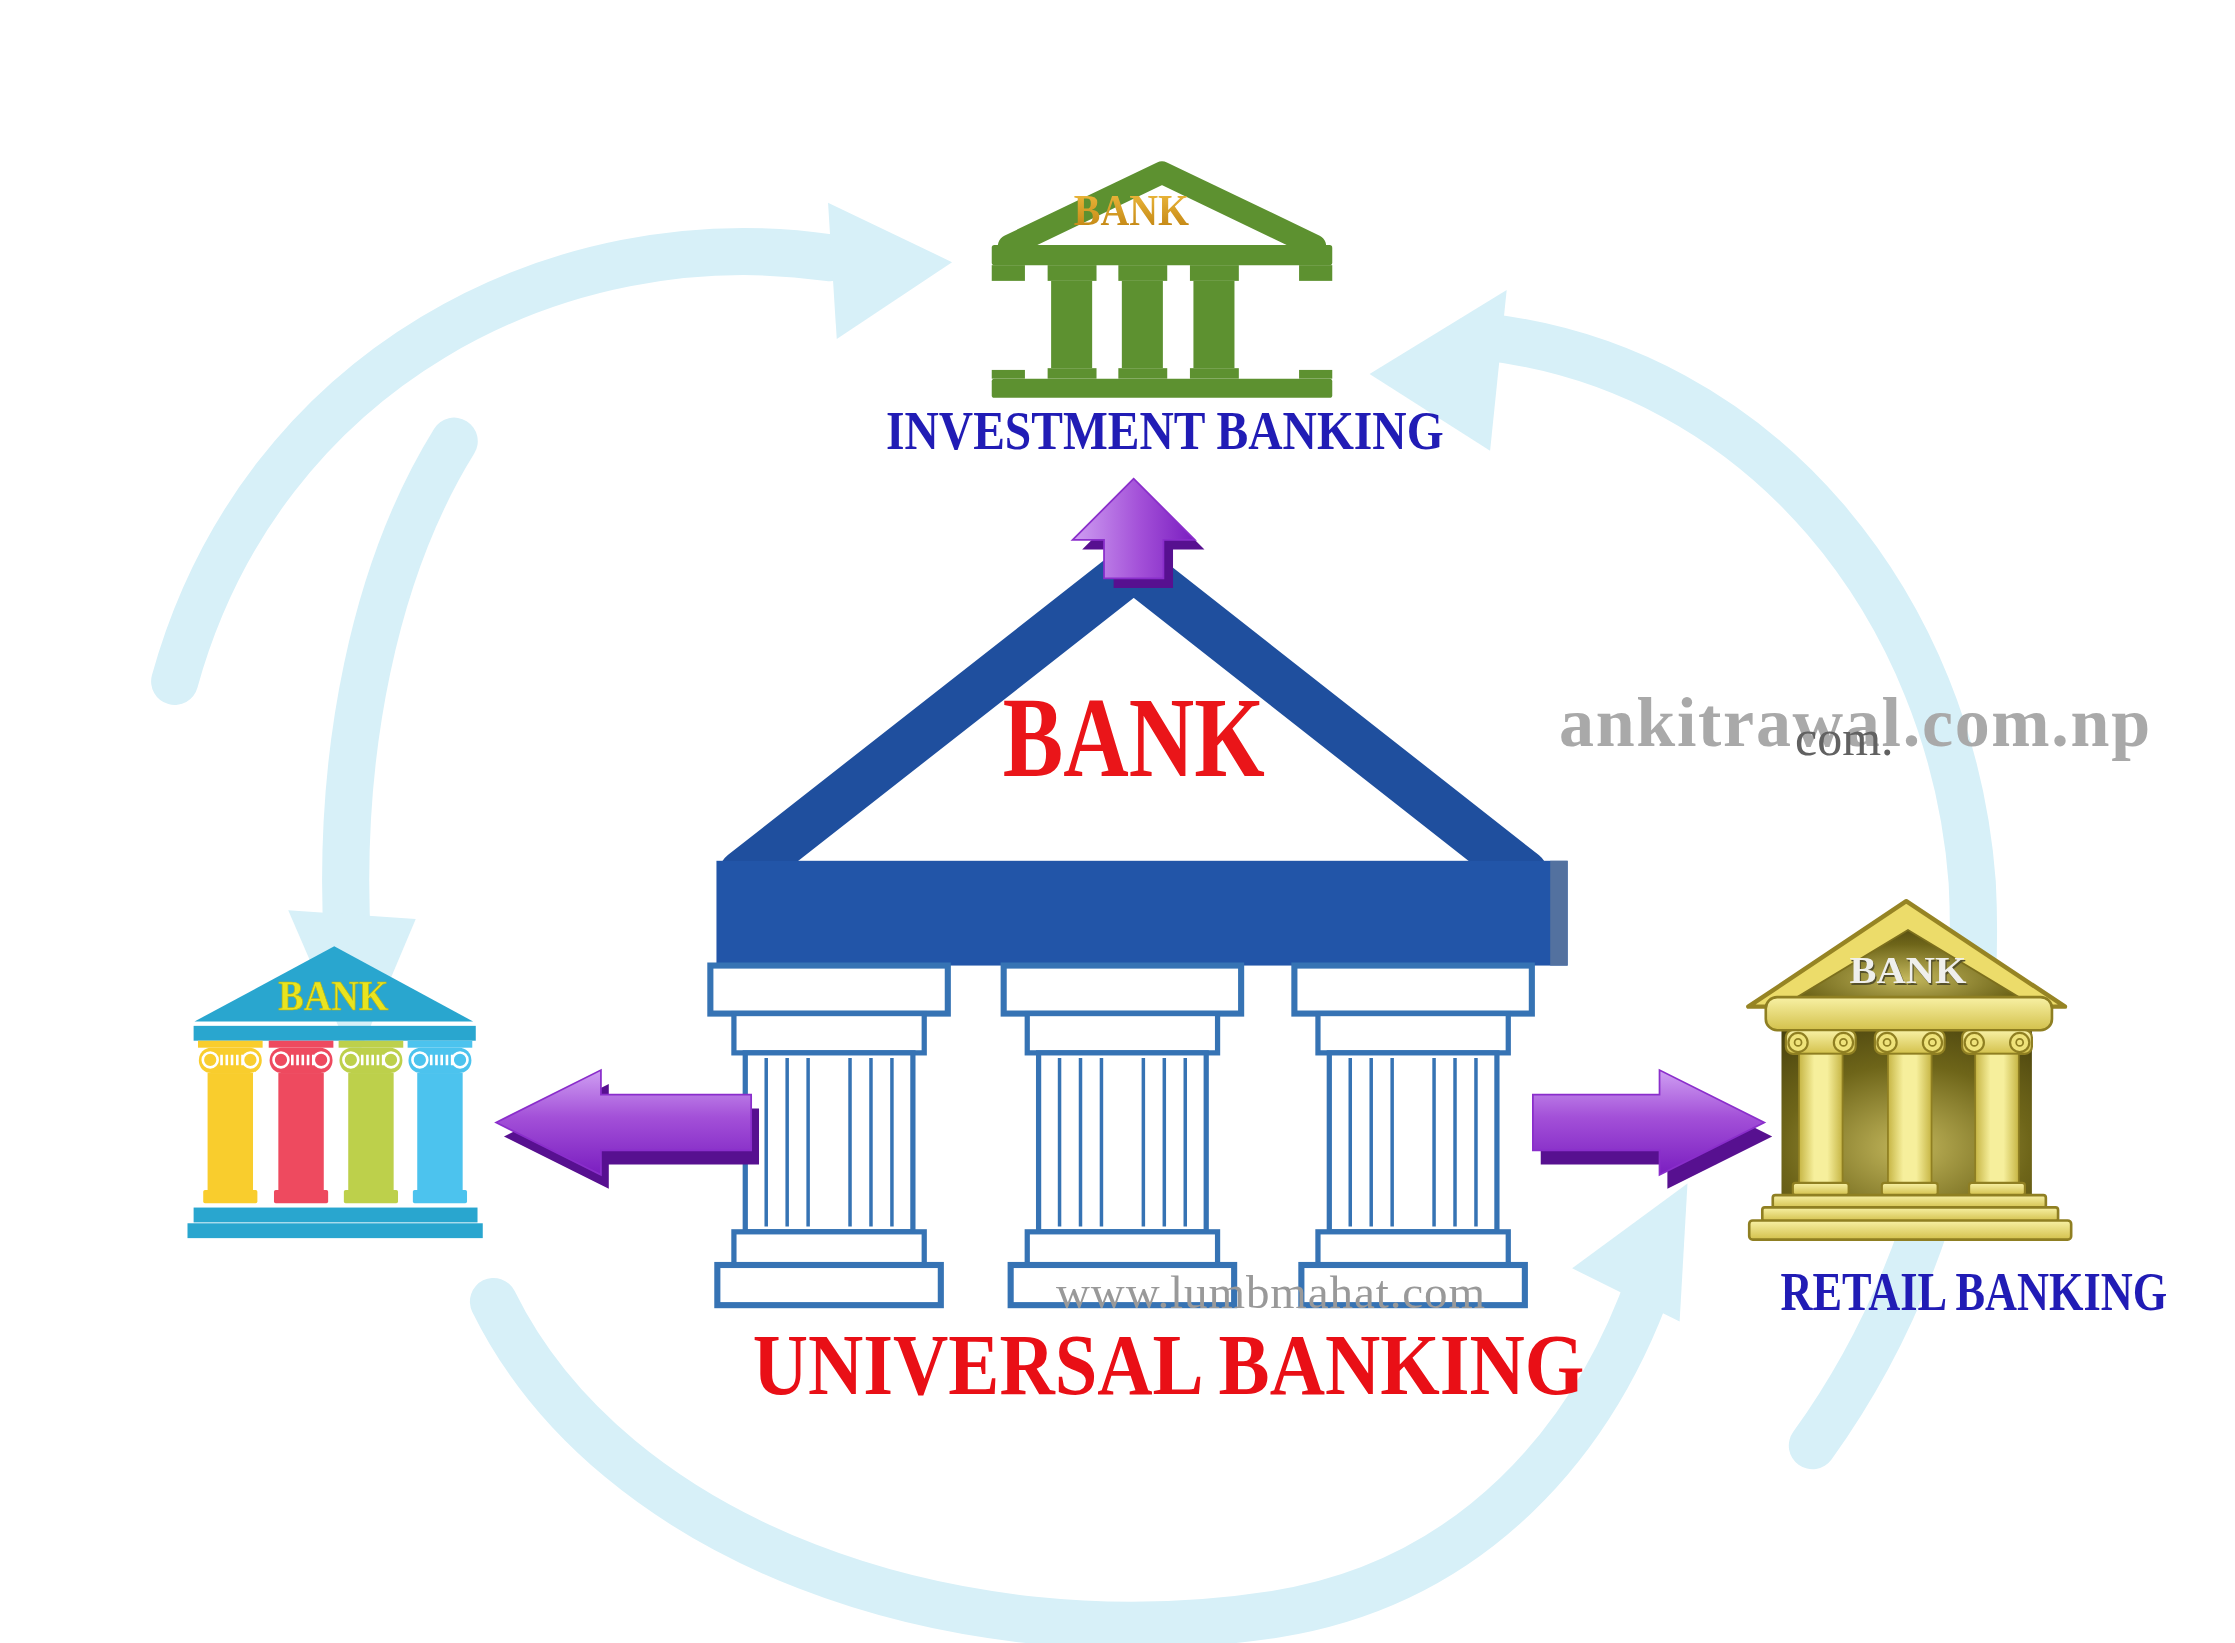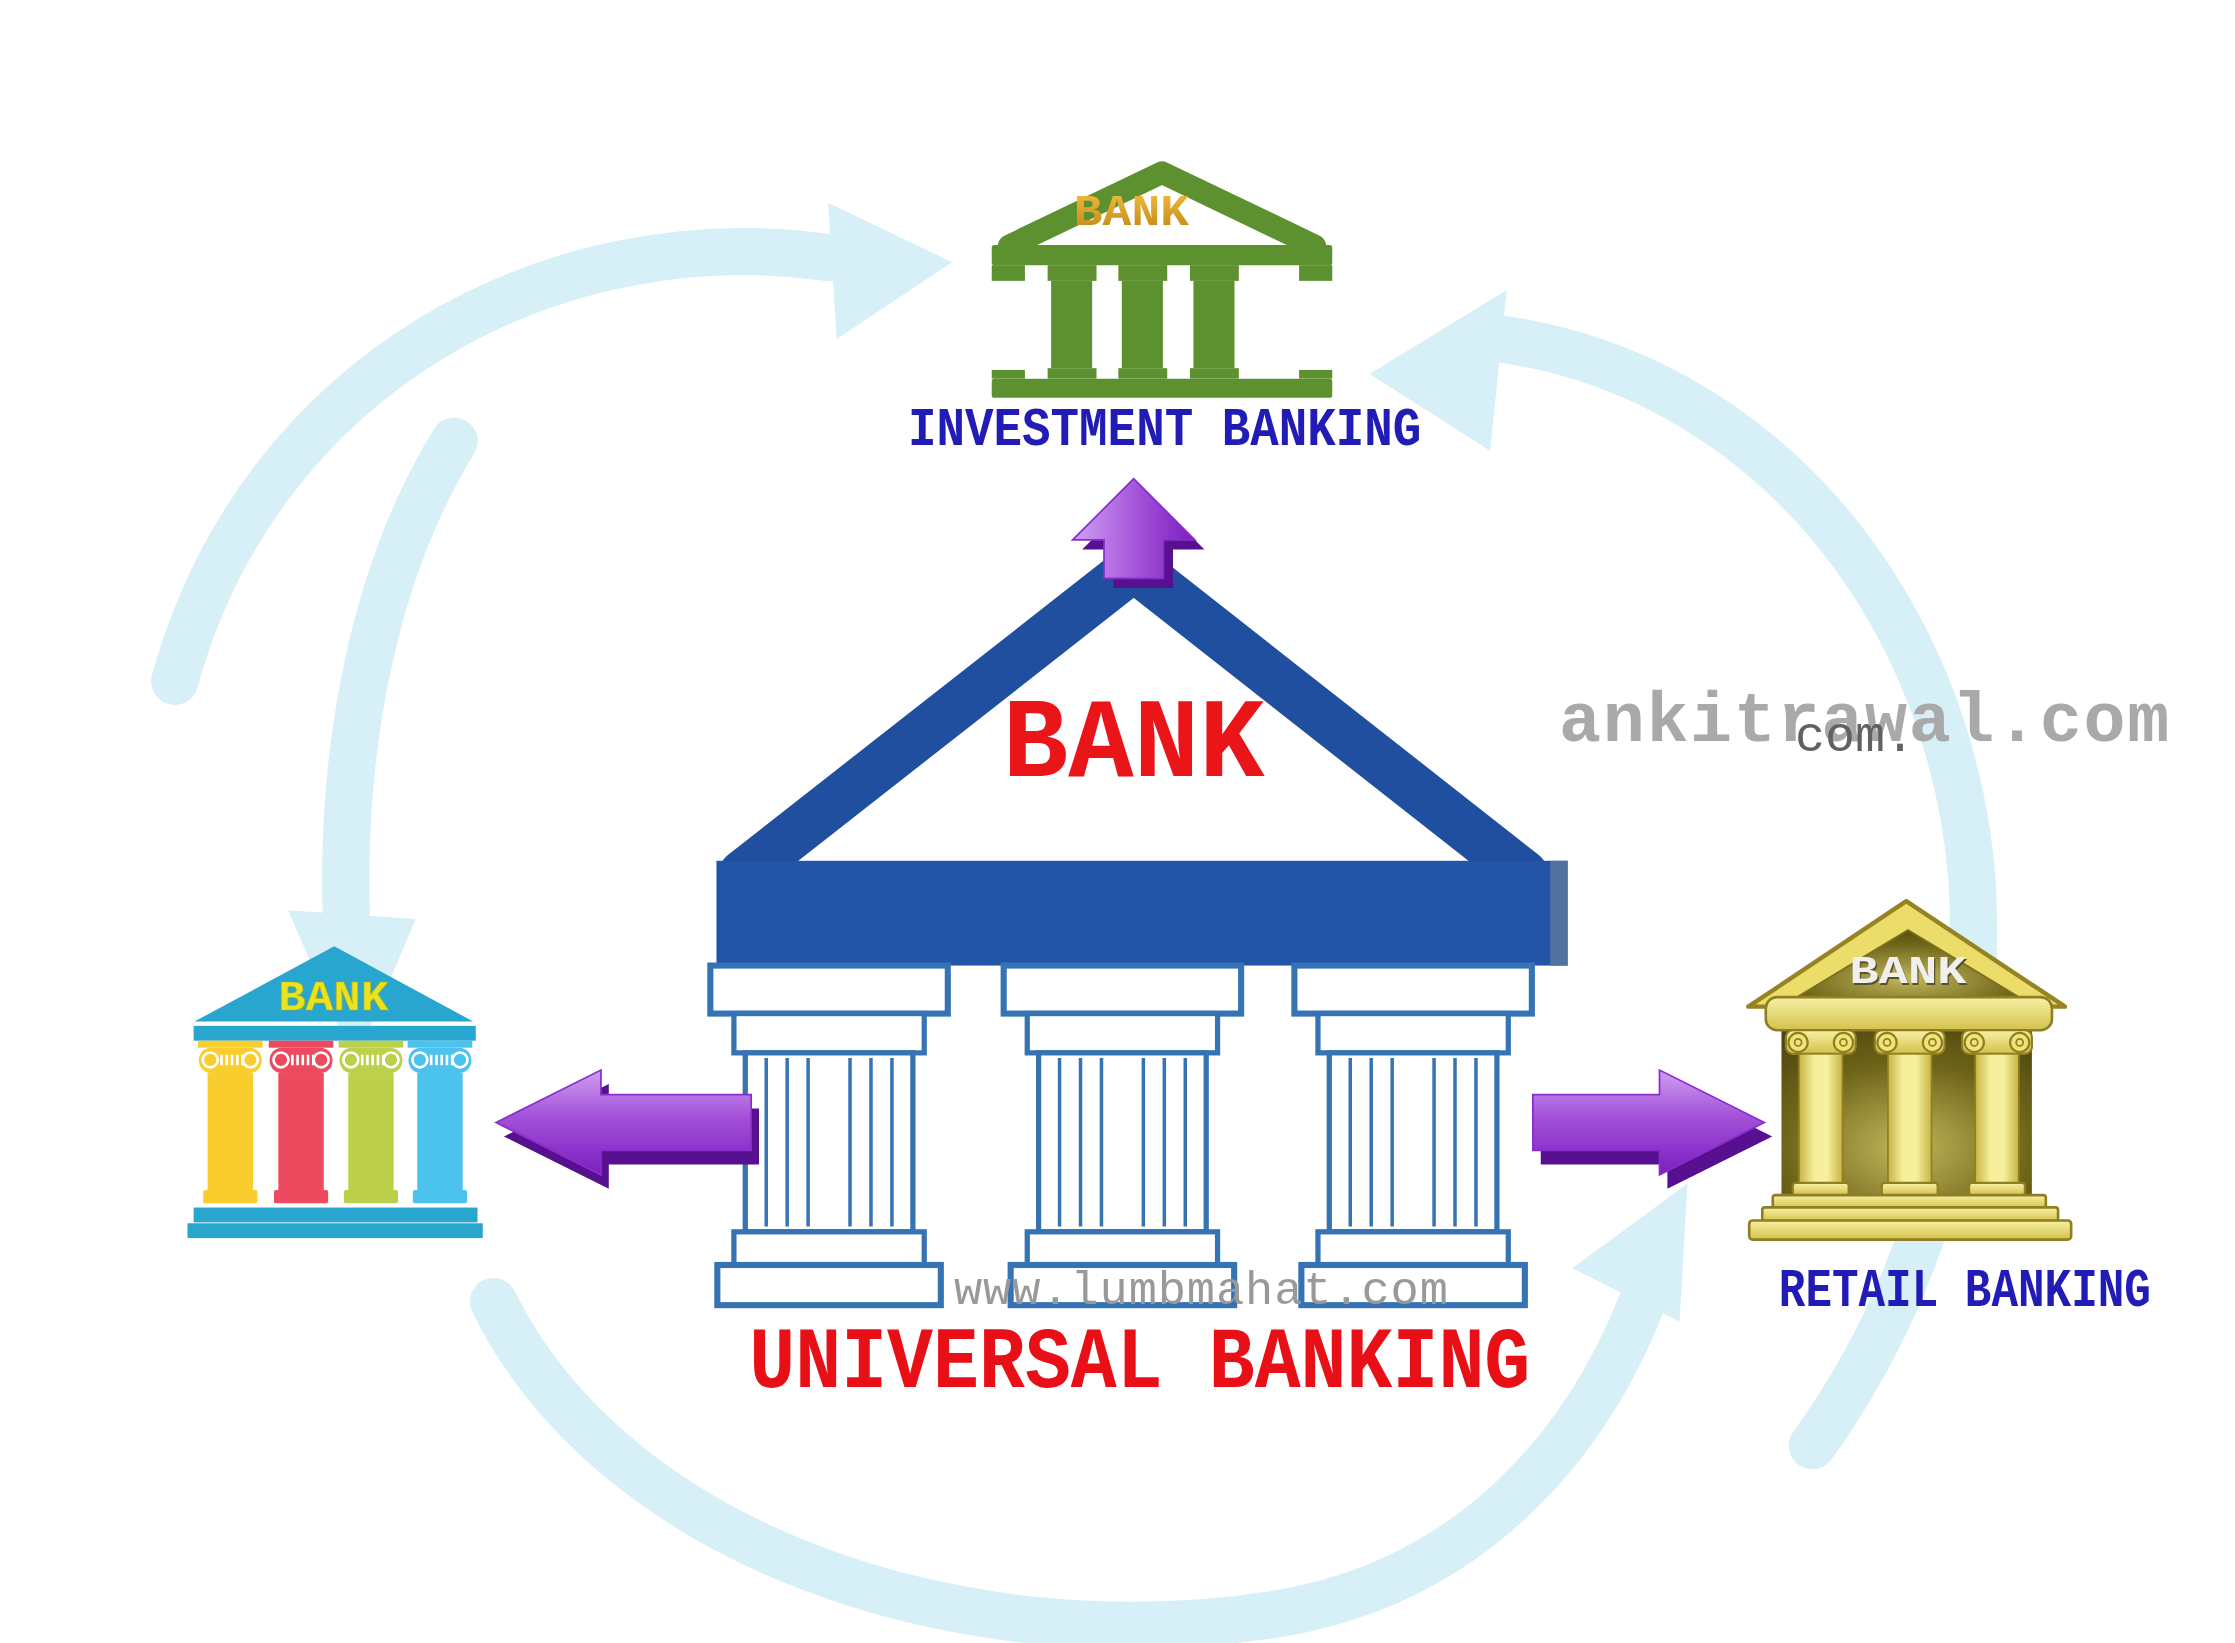--- a/index.html
+++ b/index.html
@@ -1,18 +1,18 @@
 <!DOCTYPE html>
 <html style="font-size:14px"><head>
 <meta charset="utf-8">
 <style>
   html,body{margin:0;padding:0;background:#ffffff;}
   .stage{
     position:relative;width:2176px;height:1644px;overflow:hidden;background:#ffffff;
-    font-family:Liberation Mono, monospace;
+    font-family:Liberation Serif, serif;
     border-radius:6px;
   }
   .abs{position:absolute;}
   .label{
     position:absolute;font-weight:bold;line-height:1;text-align:center;
     color:#211cb5;white-space:nowrap;
   }
   .label .cnd{display:inline-block;transform-origin:50% 50%;}
   .wm{position:absolute;white-space:nowrap;}
   svg{display:block;overflow:visible;}
@@ -250,16 +250,16 @@
   <div class="label" style="left:696px;top:1321px;width:830px;font-size:87px;color:#e90f16;">
     <span class="cnd" style="transform:scaleX(0.88)">UNIVERSAL BANKING</span>
   </div>
 
   <div class="label" style="left:1738px;top:1265px;width:393px;font-size:54px;">
     <span class="cnd" style="transform:scaleX(0.82)">RETAIL BANKING</span>
   </div>
 
   <div class="wm" style="left:1559px;top:683px;font-size:70px;font-weight:bold;color:#a9a9a9;letter-spacing:1.7px;">ankitrawal.com.np</div>
   <div class="wm" style="left:1795px;top:709px;font-size:50px;color:#616161;">com.</div>
-  <div class="wm" style="left:954px;top:1265px;font-size:47px;color:#999999;letter-spacing:0.9px;">www.lumbmahat.com</div>
+  <div class="wm" style="left:1056px;top:1265px;font-size:47px;color:#999999;letter-spacing:0.9px;">www.lumbmahat.com</div>
 
 </div>
 
 
 </body></html>

